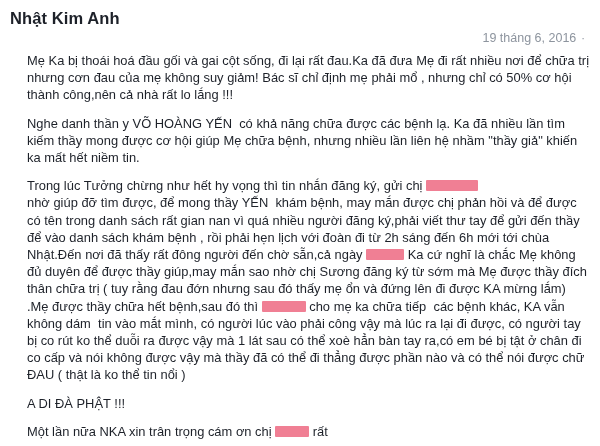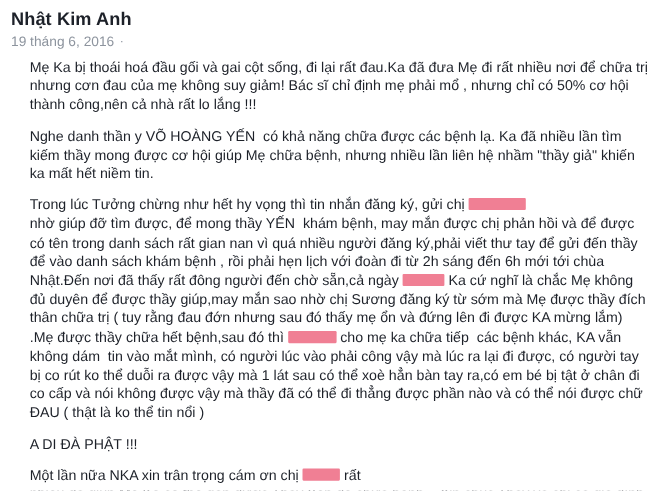--- a/index.html
+++ b/index.html
@@ -33,20 +33,21 @@
     letter-spacing: 0.1px;
   }
   .meta {
     display: flex;
     align-items: center;
     font-size: 12.5px;
     color: #8d949e;
     line-height: 16px;
     margin-top: 2px;
     margin-bottom: 6px;
+    justify-content: flex-end;
   }
   .meta .date {
     color: #8d949e;
   }
   .meta .dot {
     margin: 0 5px;
     font-size: 11px;
     color: #8d949e;
     line-height: 16px;
   }

